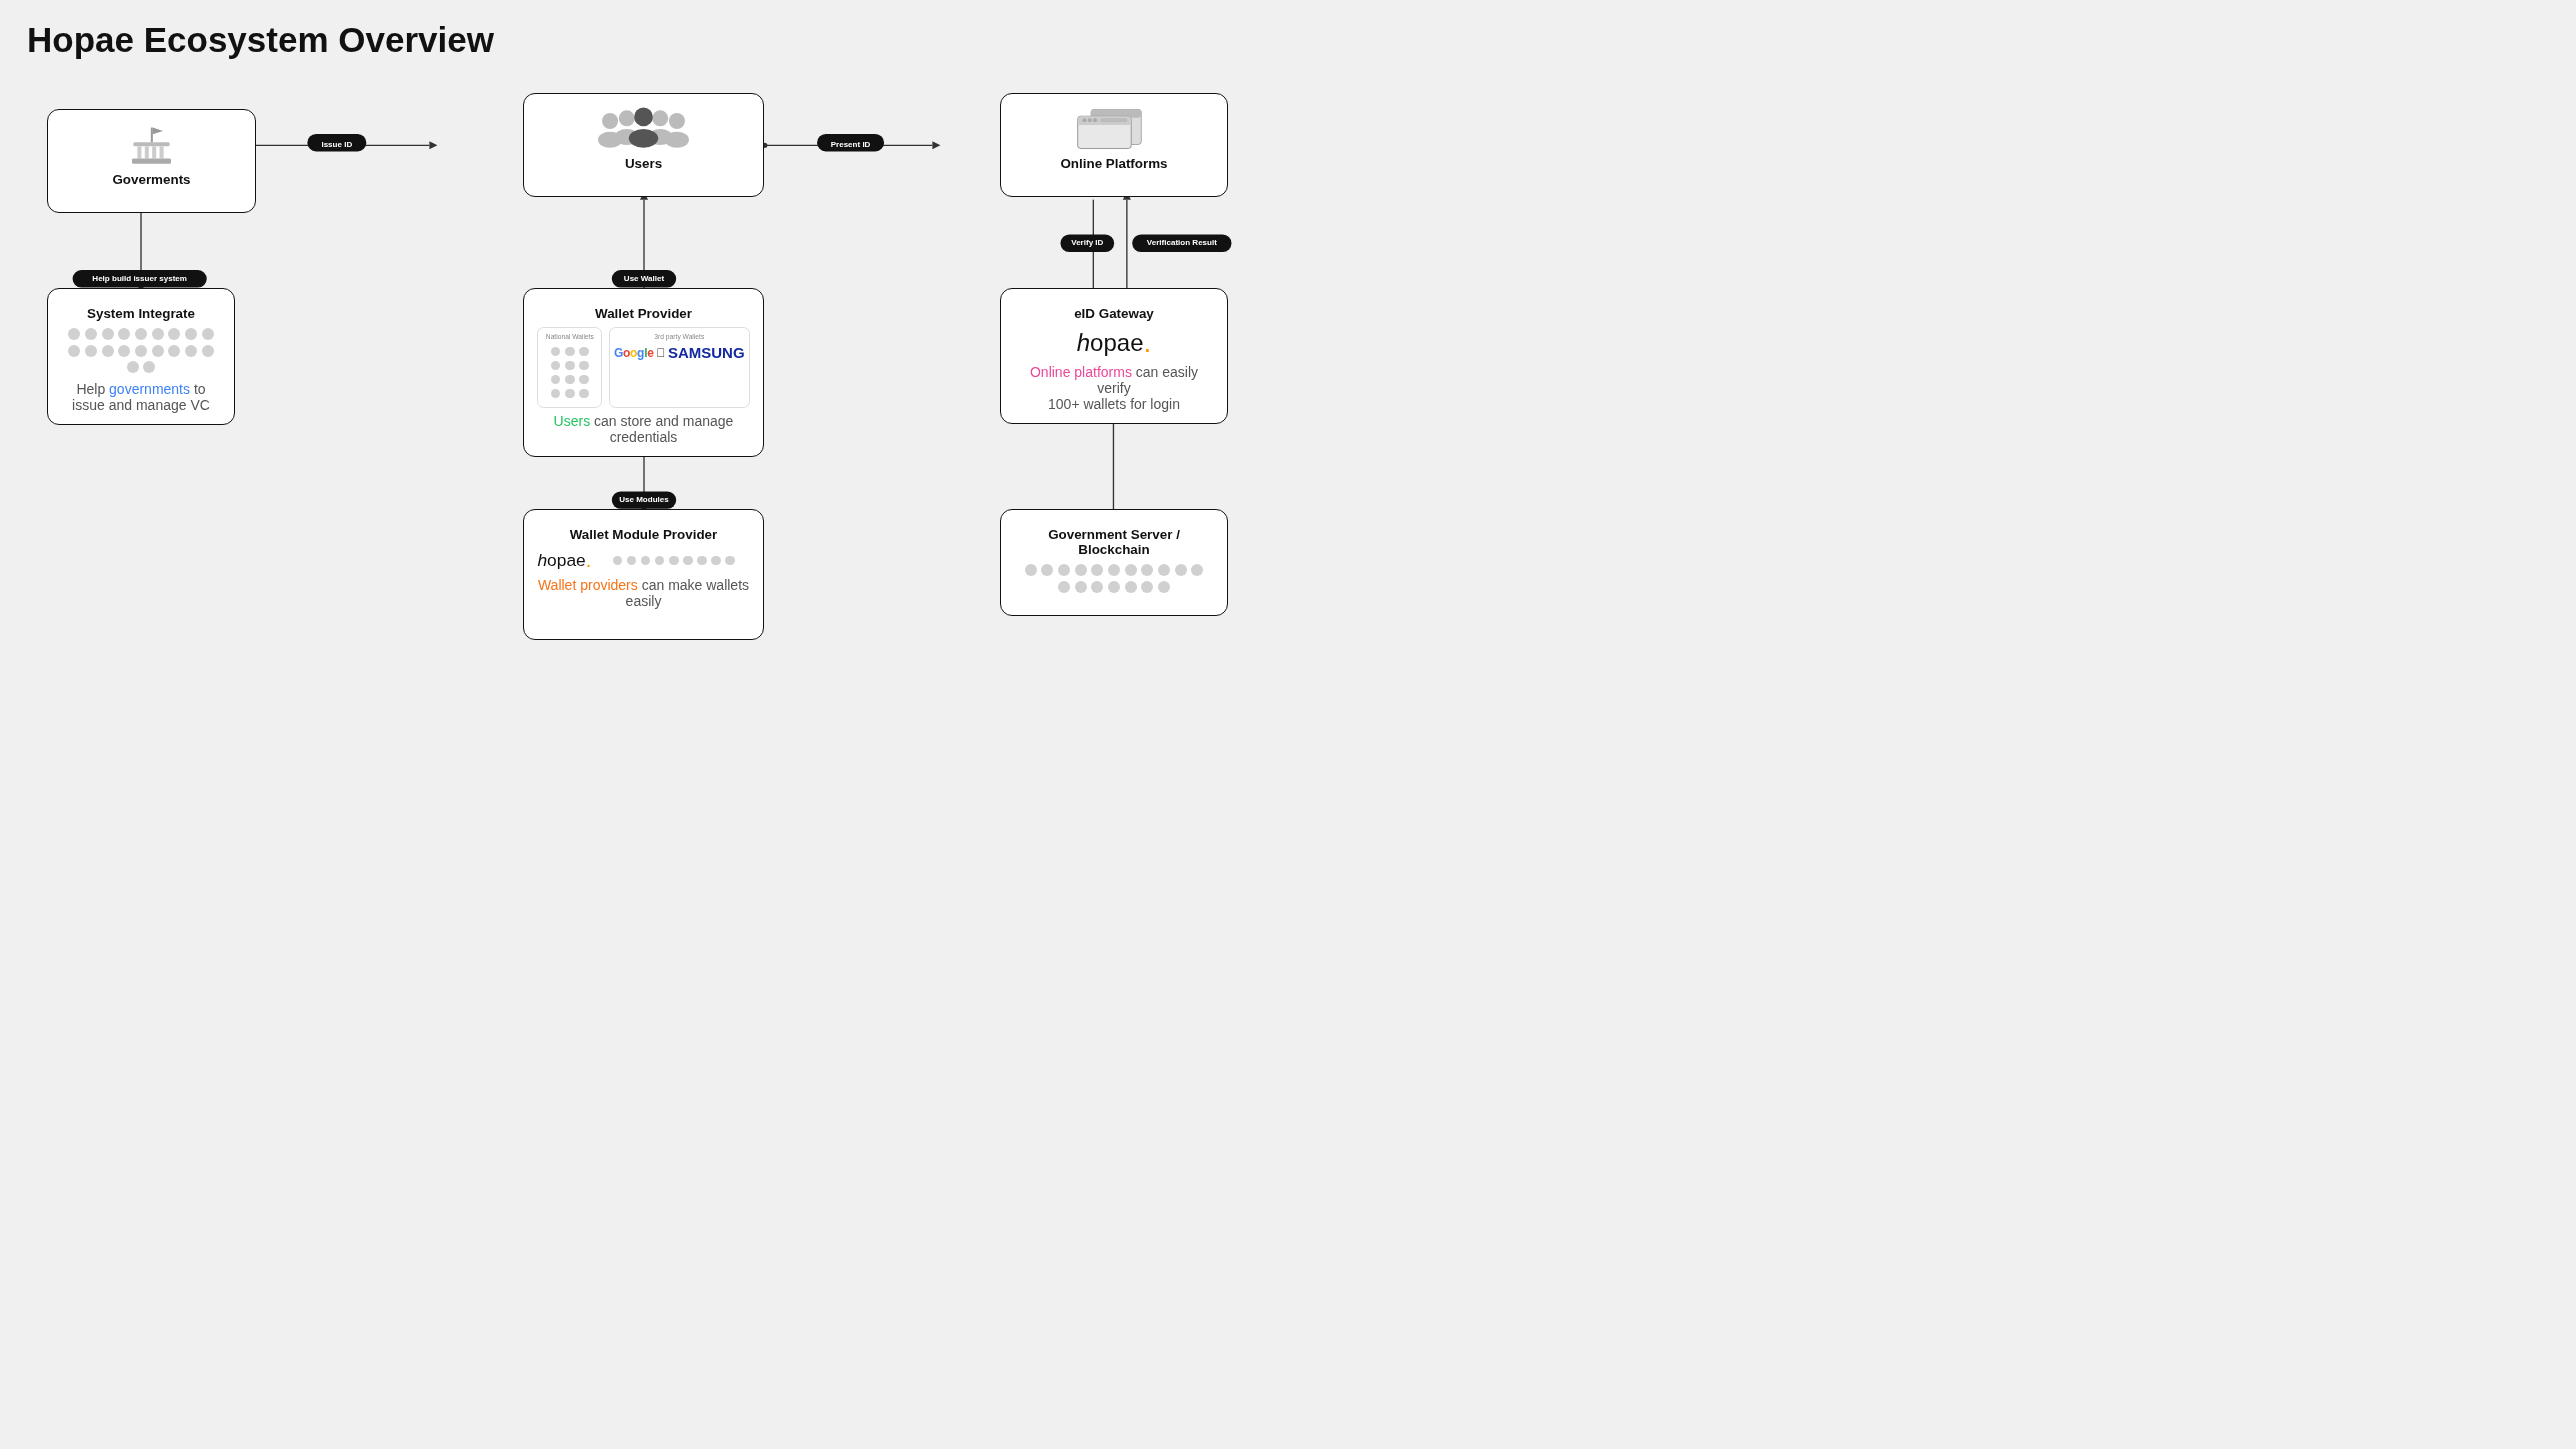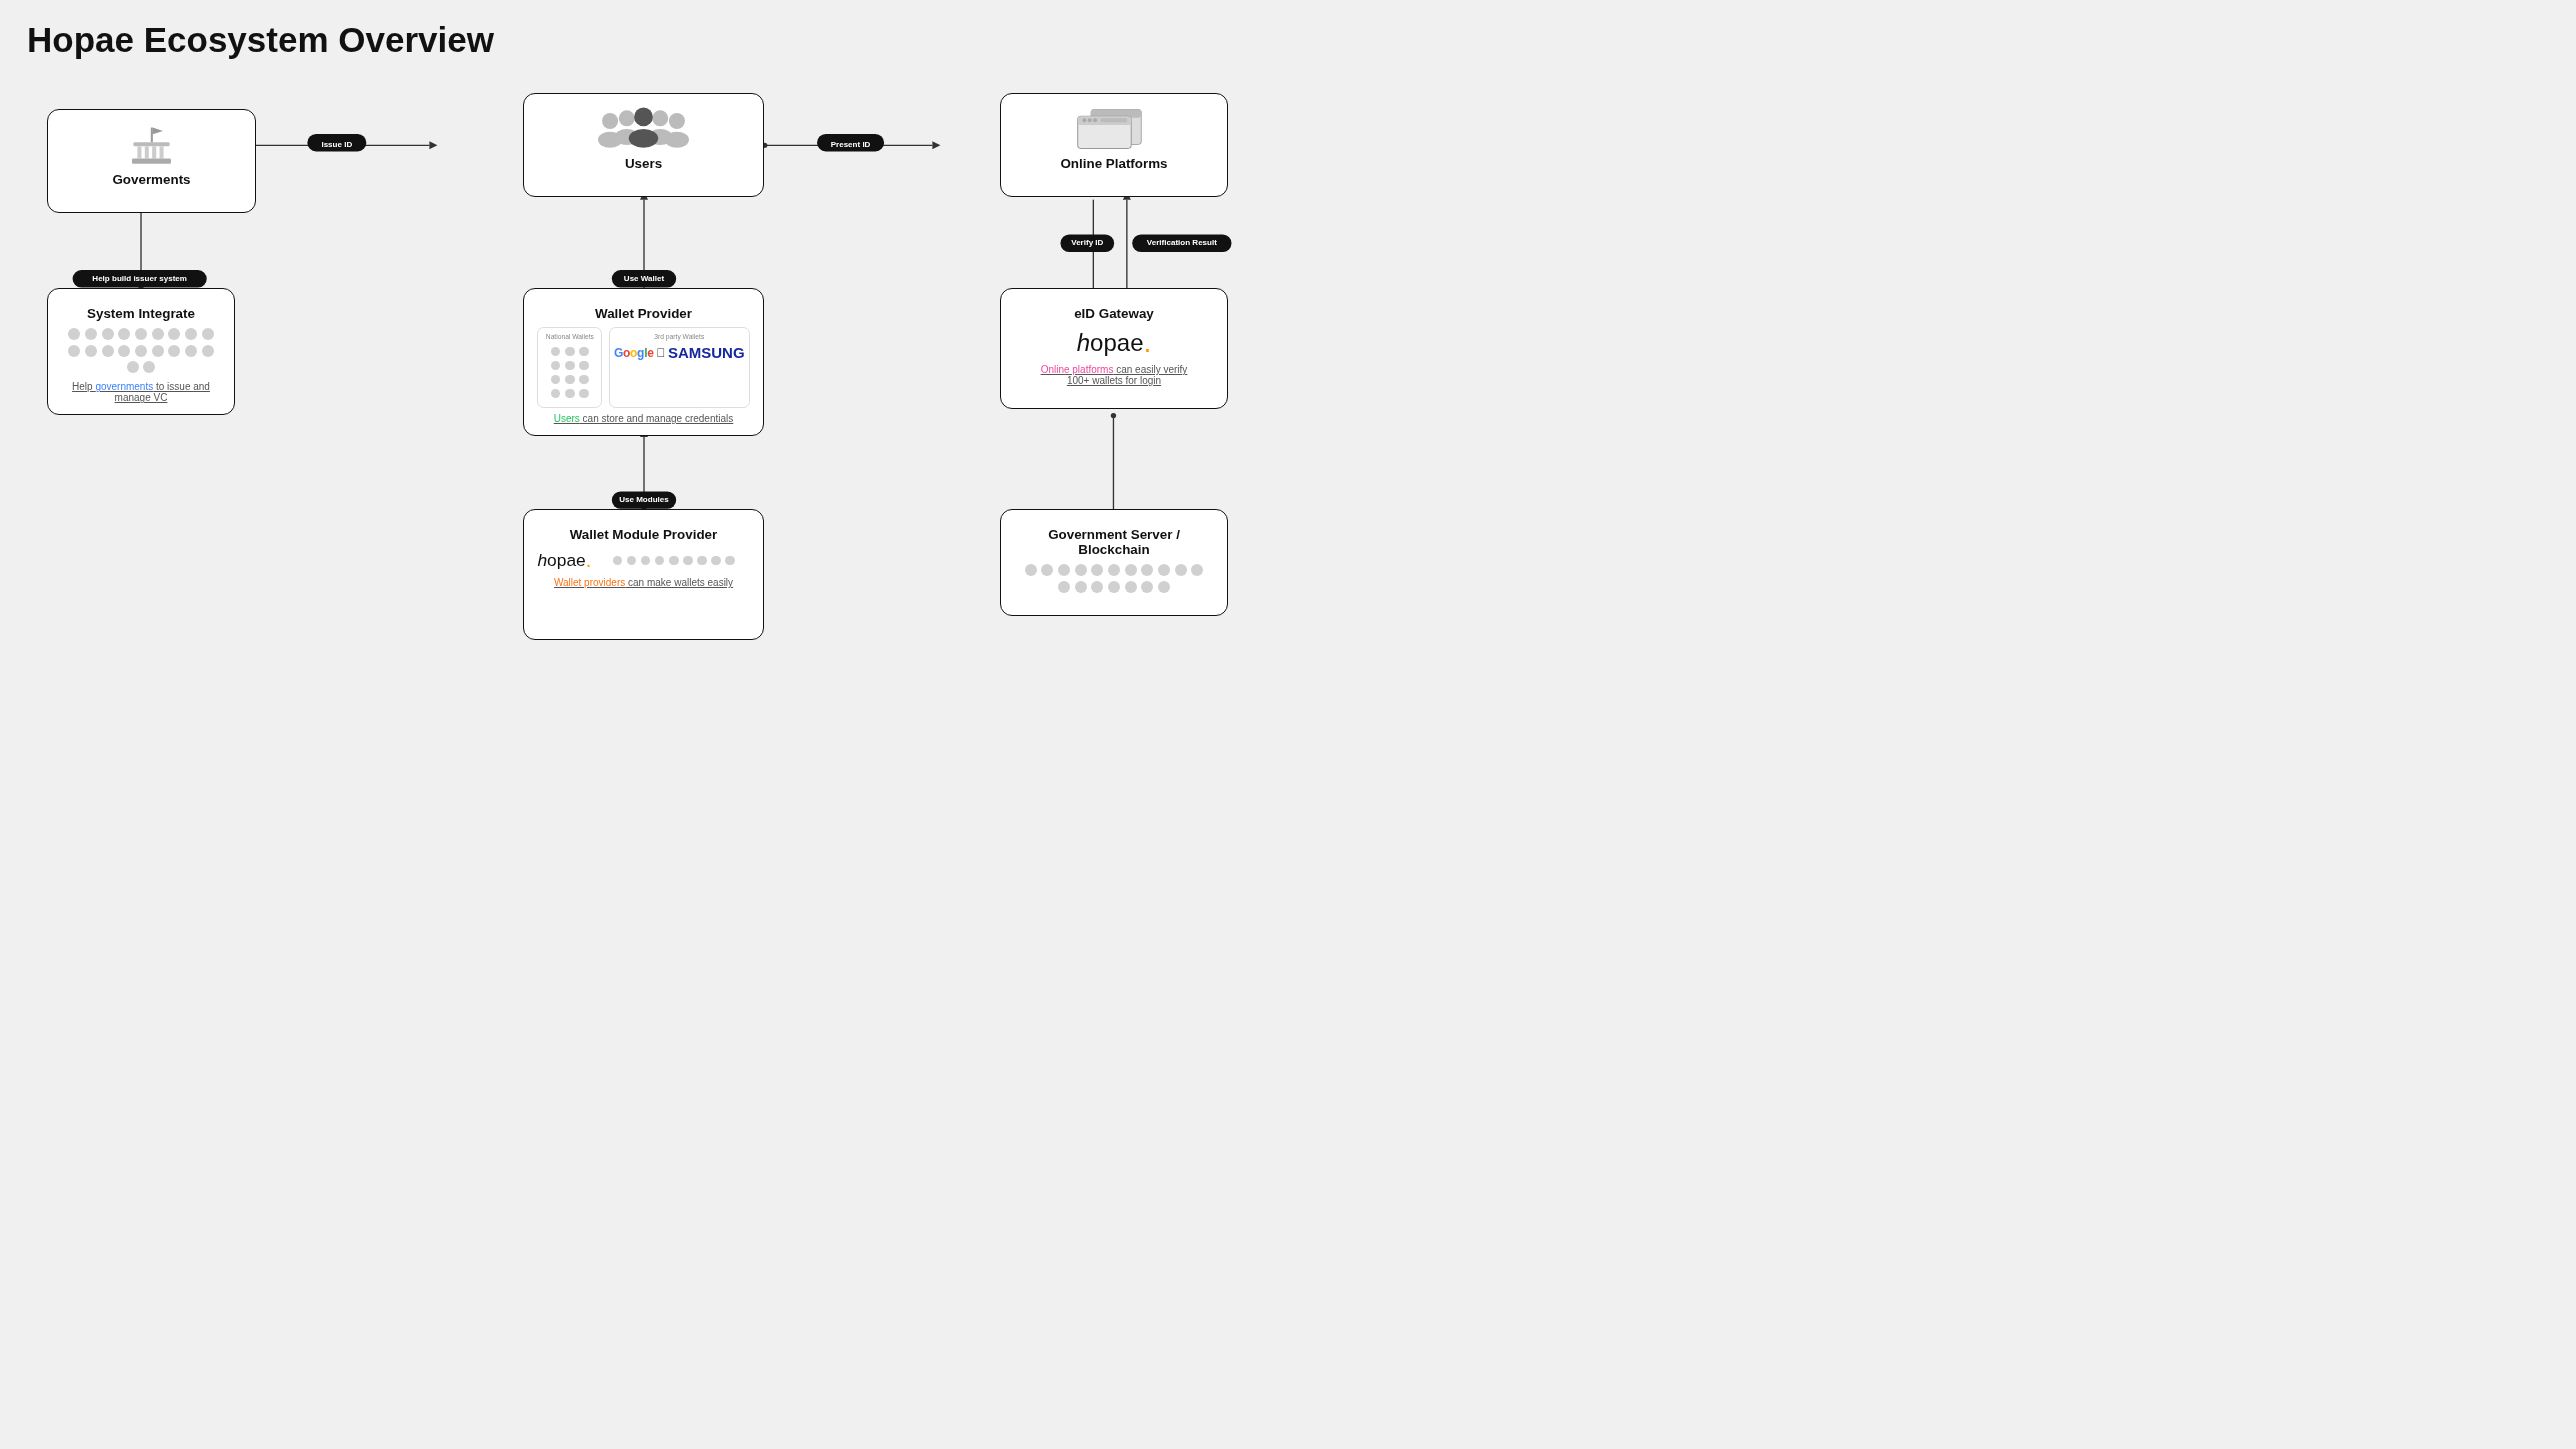--- a/index.html
+++ b/index.html
@@ -26,24 +26,23 @@
       text-align: center;
       position: relative;
     }
     .box-title {
       font-size: 13.4px;
       font-weight: 700;
       color: #111;
       margin-top: 5.4px;
     }
     .box-subtitle {
-      font-size: 10px;
+      font-size: 14px;
       color: #555;
       margin-top: 4px;
-      text-decoration: underline;
     }
 
     
     .box-gov {
       width: 188px;
       min-height: 104px;
     }
     
     .box-sys {
       width: 188px;

